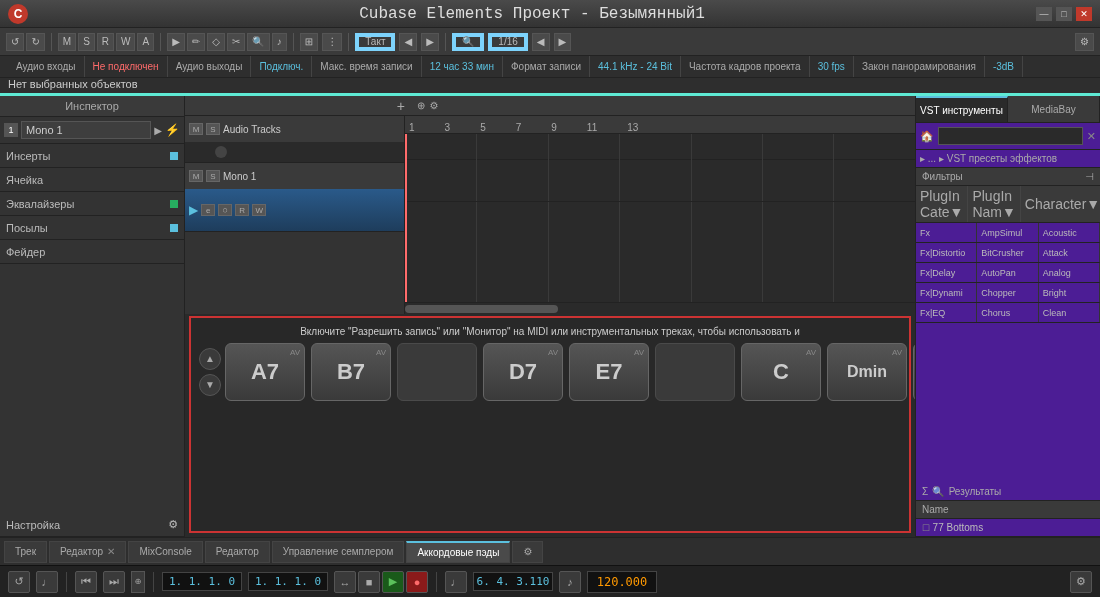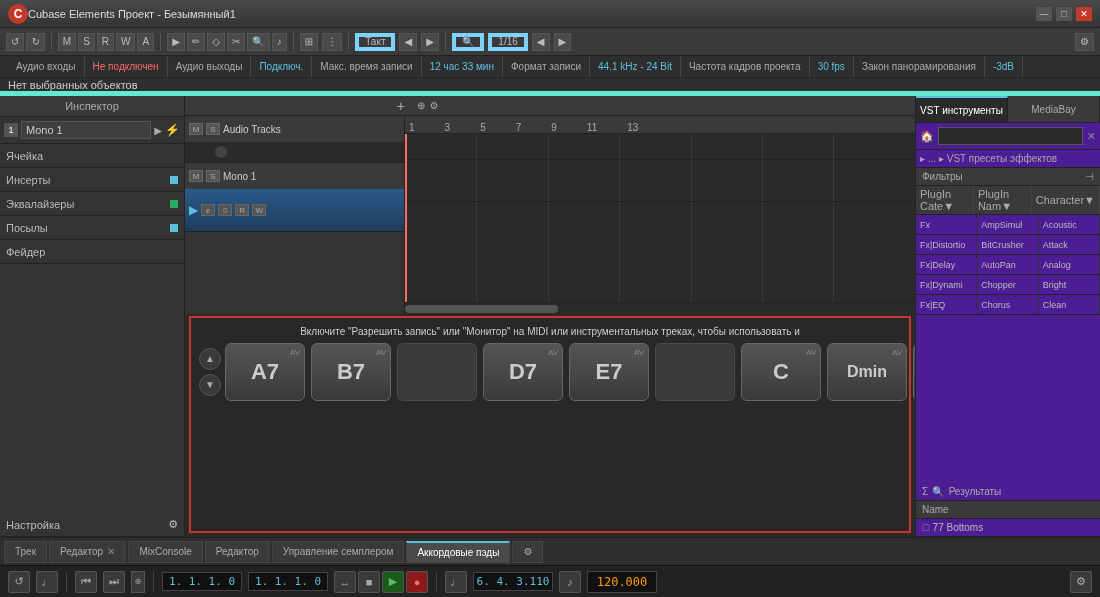--- a/index.html
+++ b/index.html
@@ -26,23 +26,24 @@
     }
     .title-bar-logo {
       width: 20px; height: 20px;
       background: #c0392b;
       border-radius: 50%;
       display: flex; align-items: center; justify-content: center;
       color: white; font-weight: bold; font-size: 12px;
     }
     .title-bar-title {
       color: #ddd;
-      font-size: 11px;
+      font-size: 16px;
       flex: 1;
-      text-align: left;
+      text-align: center;
+      font-family: Liberation Mono, monospace;
     }
     .title-bar-controls {
       display: flex; gap: 4px;
     }
     .title-btn {
       width: 16px; height: 14px;
       border: 1px solid #555;
       background: #555;
       display: flex; align-items: center; justify-content: center;
       font-size: 9px; color: #ccc; cursor: pointer;
@@ -102,23 +103,23 @@
       display: flex; align-items: center;
     }
     .info-item.active { color: #ff6b6b; }
     .info-item.highlight { color: #5bc0de; }
 
     
     .status-bar {
       background: #2e2e2e;
       height: 18px;
       display: flex;
-      align-items: center;
+      align-items: flex-start;
       padding: 0 8px;
-      border-bottom: 5px solid #5eead4;
+      border-bottom: 3px solid #5eead4;
     }
 
     
     .main-layout {
       display: flex;
       height: calc(597px - 28px - 28px - 22px - 18px - 28px - 32px);
     }
 
     
     .inspector {
@@ -418,21 +419,21 @@
       justify-content: space-between;
     }
     .vst-table-header {
       display: flex;
       background: #3a3a3a;
       border-bottom: 1px solid #222;
     }
     .vst-th {
       flex: 1;
       padding: 2px 4px;
-      font-size: 11px;
+      font-size: 14px;
       color: #aaa;
       border-right: 1px solid #444;
       display: flex; align-items: center; gap: 2px;
     }
     .vst-table-body {
       flex: 1;
       overflow: hidden;
     }
     .vst-row {
       display: flex;
@@ -633,25 +634,25 @@
     <div class="inspector-title">Инспектор</div>
     <div class="inspector-section">
       <div class="inspector-row">
         <div class="insp-num">1</div>
         <div class="insp-label">Mono 1</div>
         <div class="insp-arrow">▶</div>
         <div class="insp-icon">⚡</div>
       </div>
     </div>
     <div class="inspector-item">
-      <span>Ячейка</span>
-    </div>
-    <div class="inspector-item">
       <span>Инсерты</span>
       <span class="insp-indicator"></span>
+    </div>
+    <div class="inspector-item">
+      <span>Ячейка</span>
     </div>
     <div class="inspector-item">
       <span>Эквалайзеры</span>
       <span class="insp-green"></span>
     </div>
     <div class="inspector-item">
       <span>Посылы</span>
       <span class="insp-indicator"></span>
     </div>
     <div class="inspector-item">

